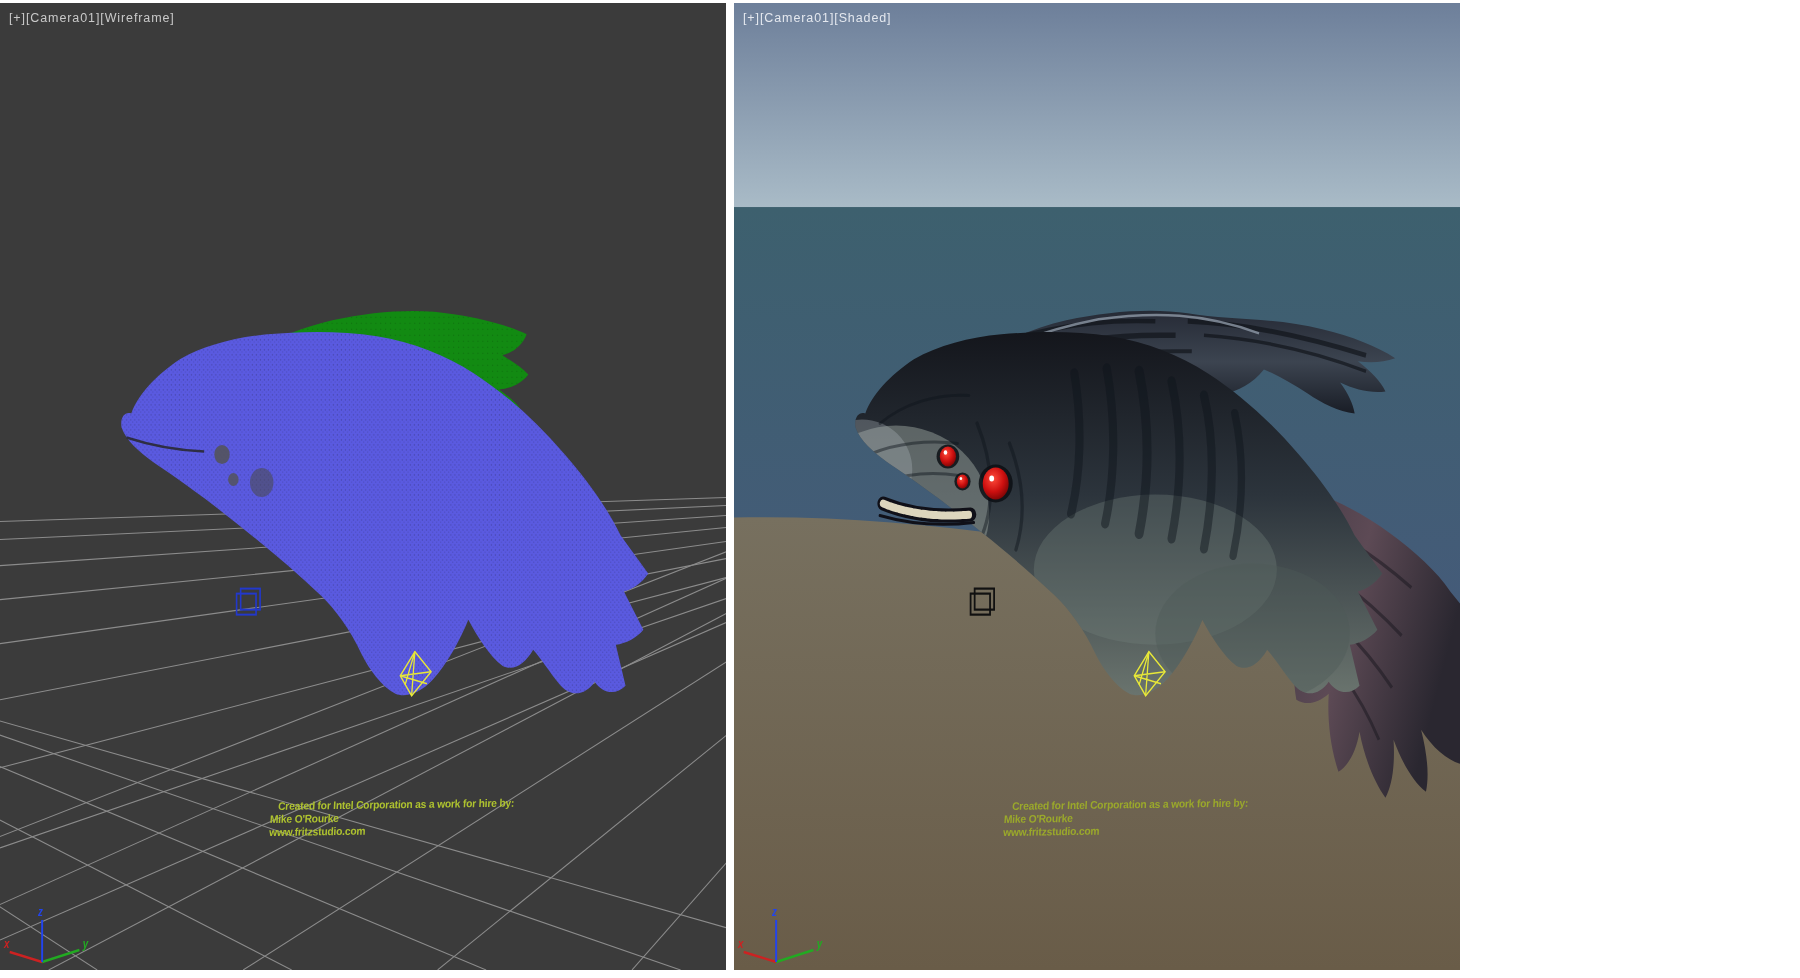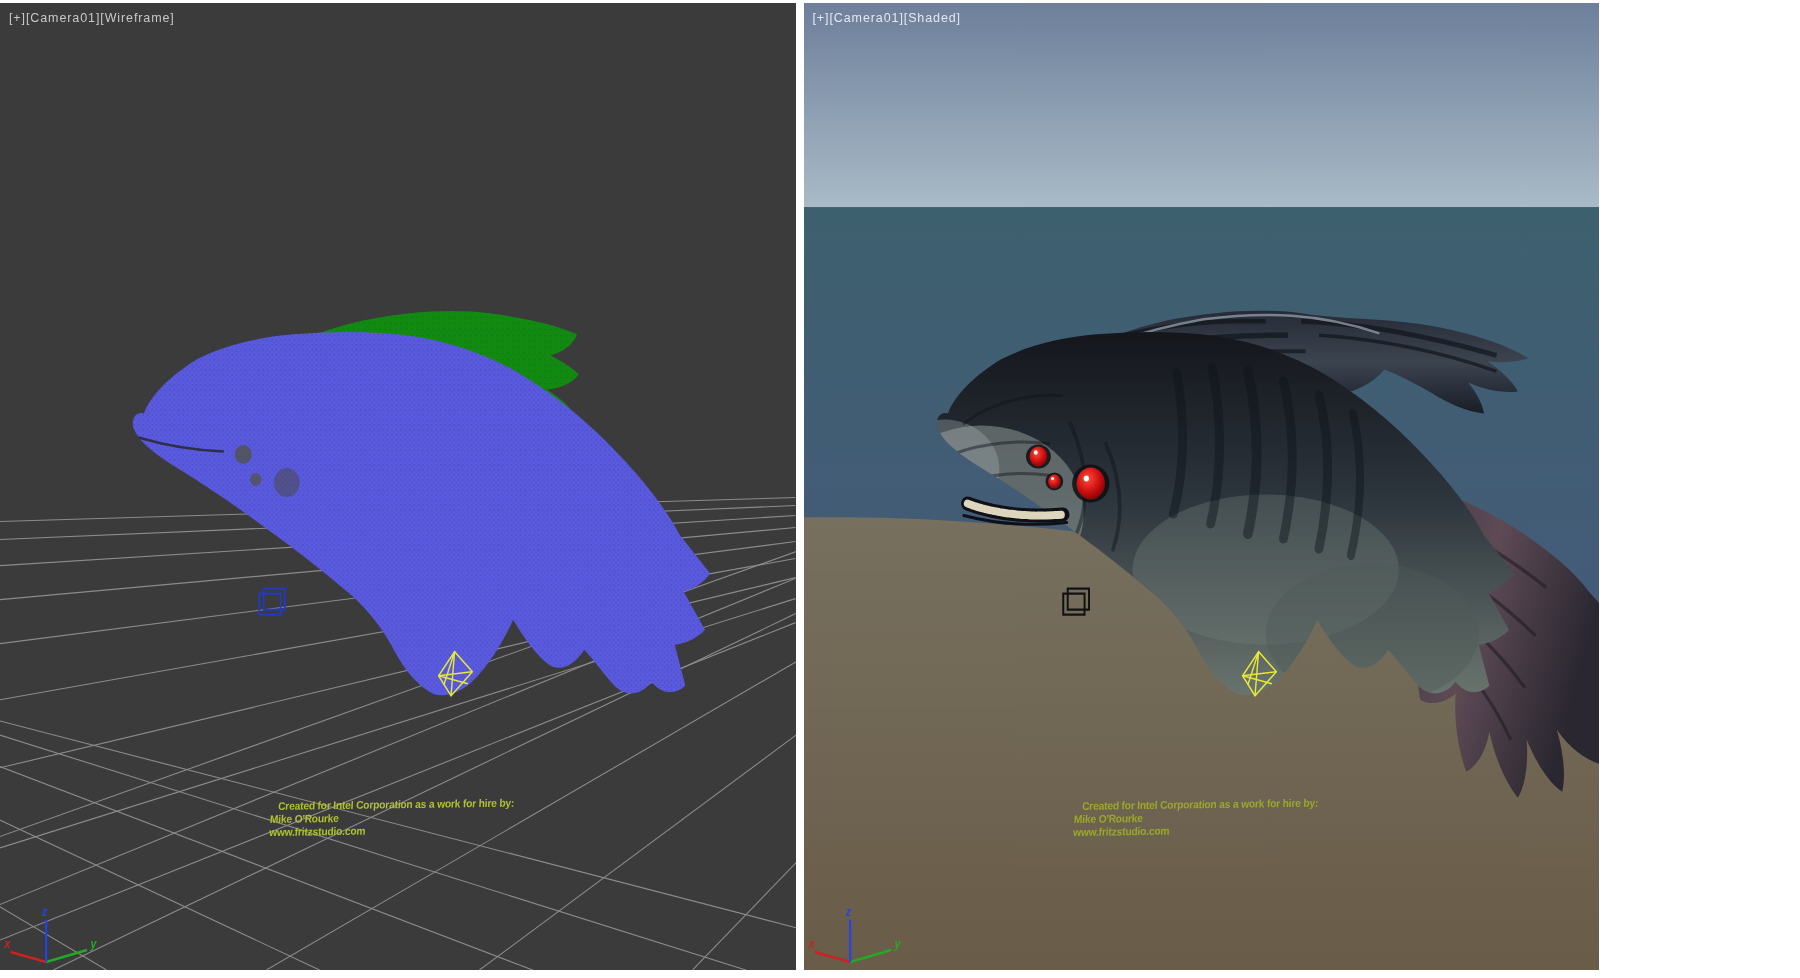--- a/index.html
+++ b/index.html
@@ -1,18 +1,18 @@
 <!DOCTYPE html>
 <html style="--divider: #ffffff; --wireframe_bg: #3b3b3b; --wireframe_body: #5a5ae0; --wireframe_body_dots: #34347a; --wireframe_fin: #128a12; --wireframe_fin_dots: #0c5a0c; --grid_line: #9a9a9a; --label_left: #c9c9c9; --label_right: #e4e8ef; --scene_text_left: #aec22f; --scene_text_right: #9aa82b; --helper_yellow: #e8e838; --helper_box_blue: #2238cc; --helper_box_black: #111111; --sky_top: #6d7f9a; --sky_bottom: #a9bbc7; --sea_top: #3d606e; --sea_bottom: #47597d; --sand_top: #77705f; --sand_bottom: #695c48; --fish_dark_top: #14161c; --fish_mid: #2c343c; --fish_belly: #6a746e; --fish_light: #98a29c; --fin_purple: #5d4a55; --eye_red: #cc0f0f; --eye_red_dark: #6a0404; --teeth: #ddd6bd; --axis_x: #cc2222; --axis_y: #22aa22; --axis_z: #2244ee;"><head>
 <meta charset="utf-8">
 <style>
   html,body{margin:0;padding:0;background:#ffffff;}
   *{box-sizing:border-box;}
   .frame{
-    width:1599px;height:978px;background:var(--divider,#ffffff);
+    width:1460px;height:978px;background:var(--divider,#ffffff);
     display:flex;gap:8px;padding:3px 0 8px 0;position:relative;
     font-family:"Liberation Sans", sans-serif;
   }
   .viewport{width:896px;height:967px;position:relative;overflow:hidden;}
   .viewport svg{position:absolute;left:0;top:0;width:100%;height:100%;display:block;}
   #vp-left{background:var(--wireframe_bg,#3b3b3b);}
   #vp-right{background:var(--sea_top,#3d606e);}
   .vp-label{
     position:absolute;left:9px;top:8px;z-index:30;
     font-size:12.5px;letter-spacing:0.9px;font-weight:400;

